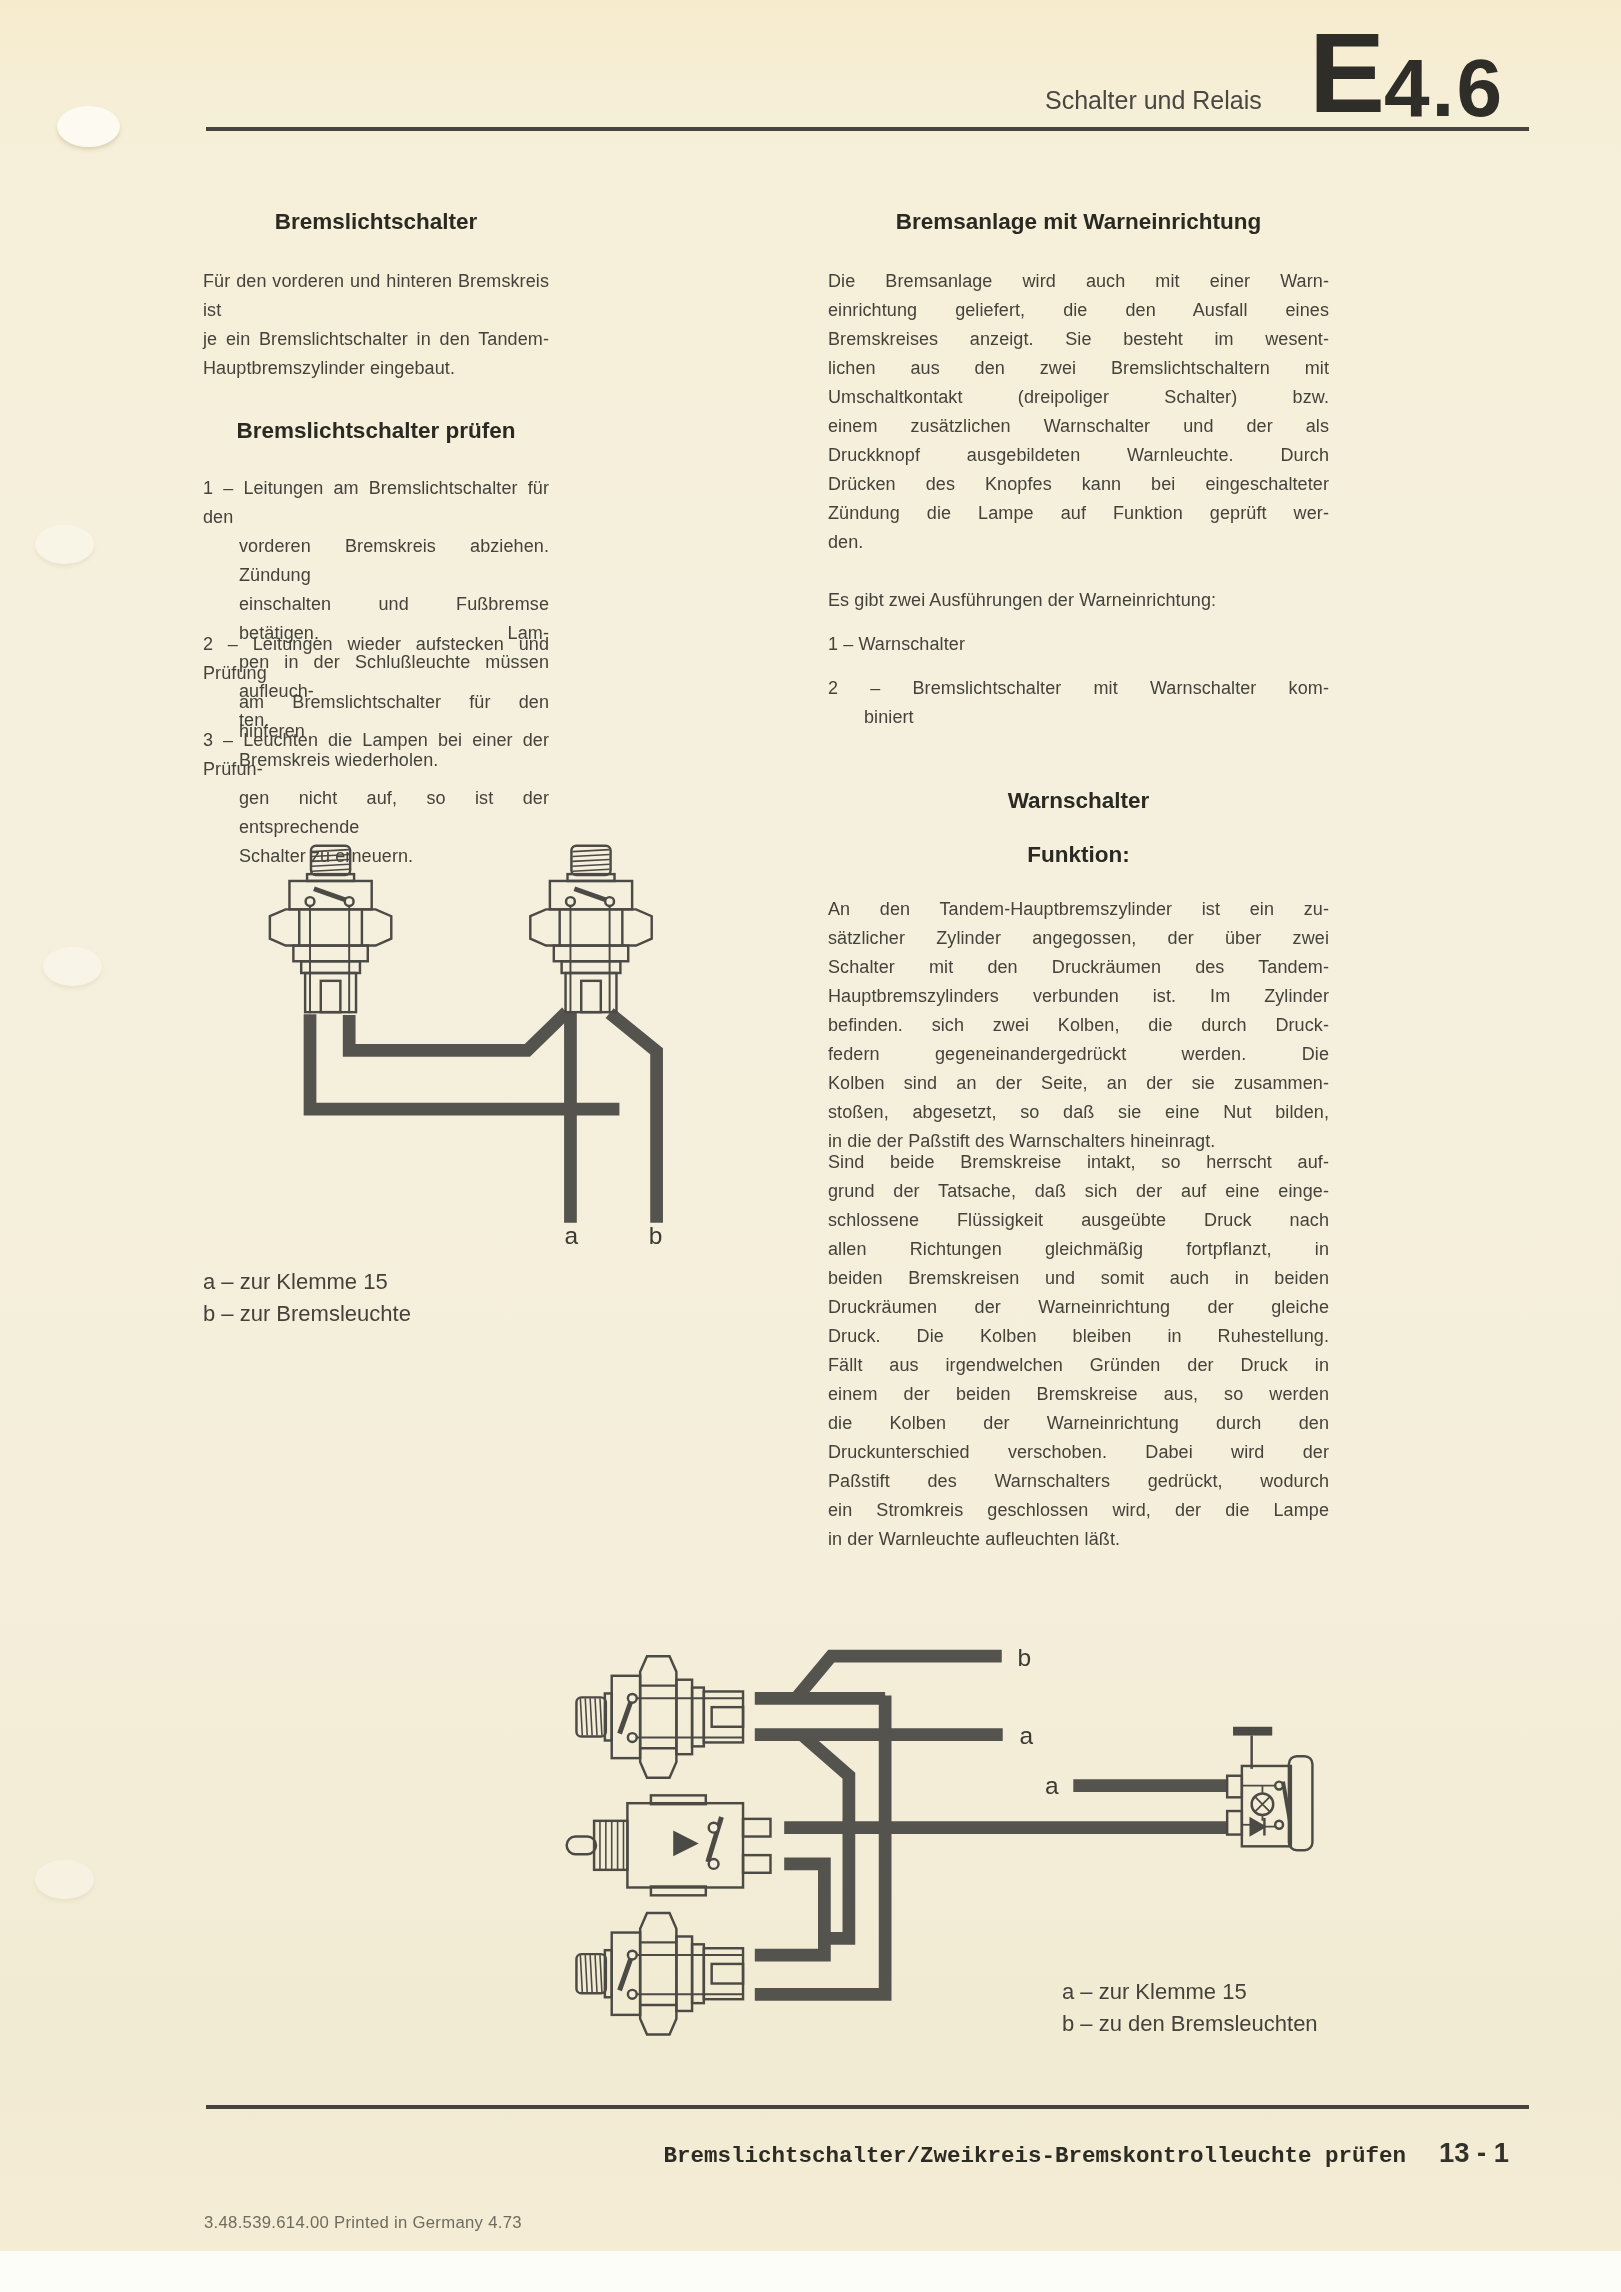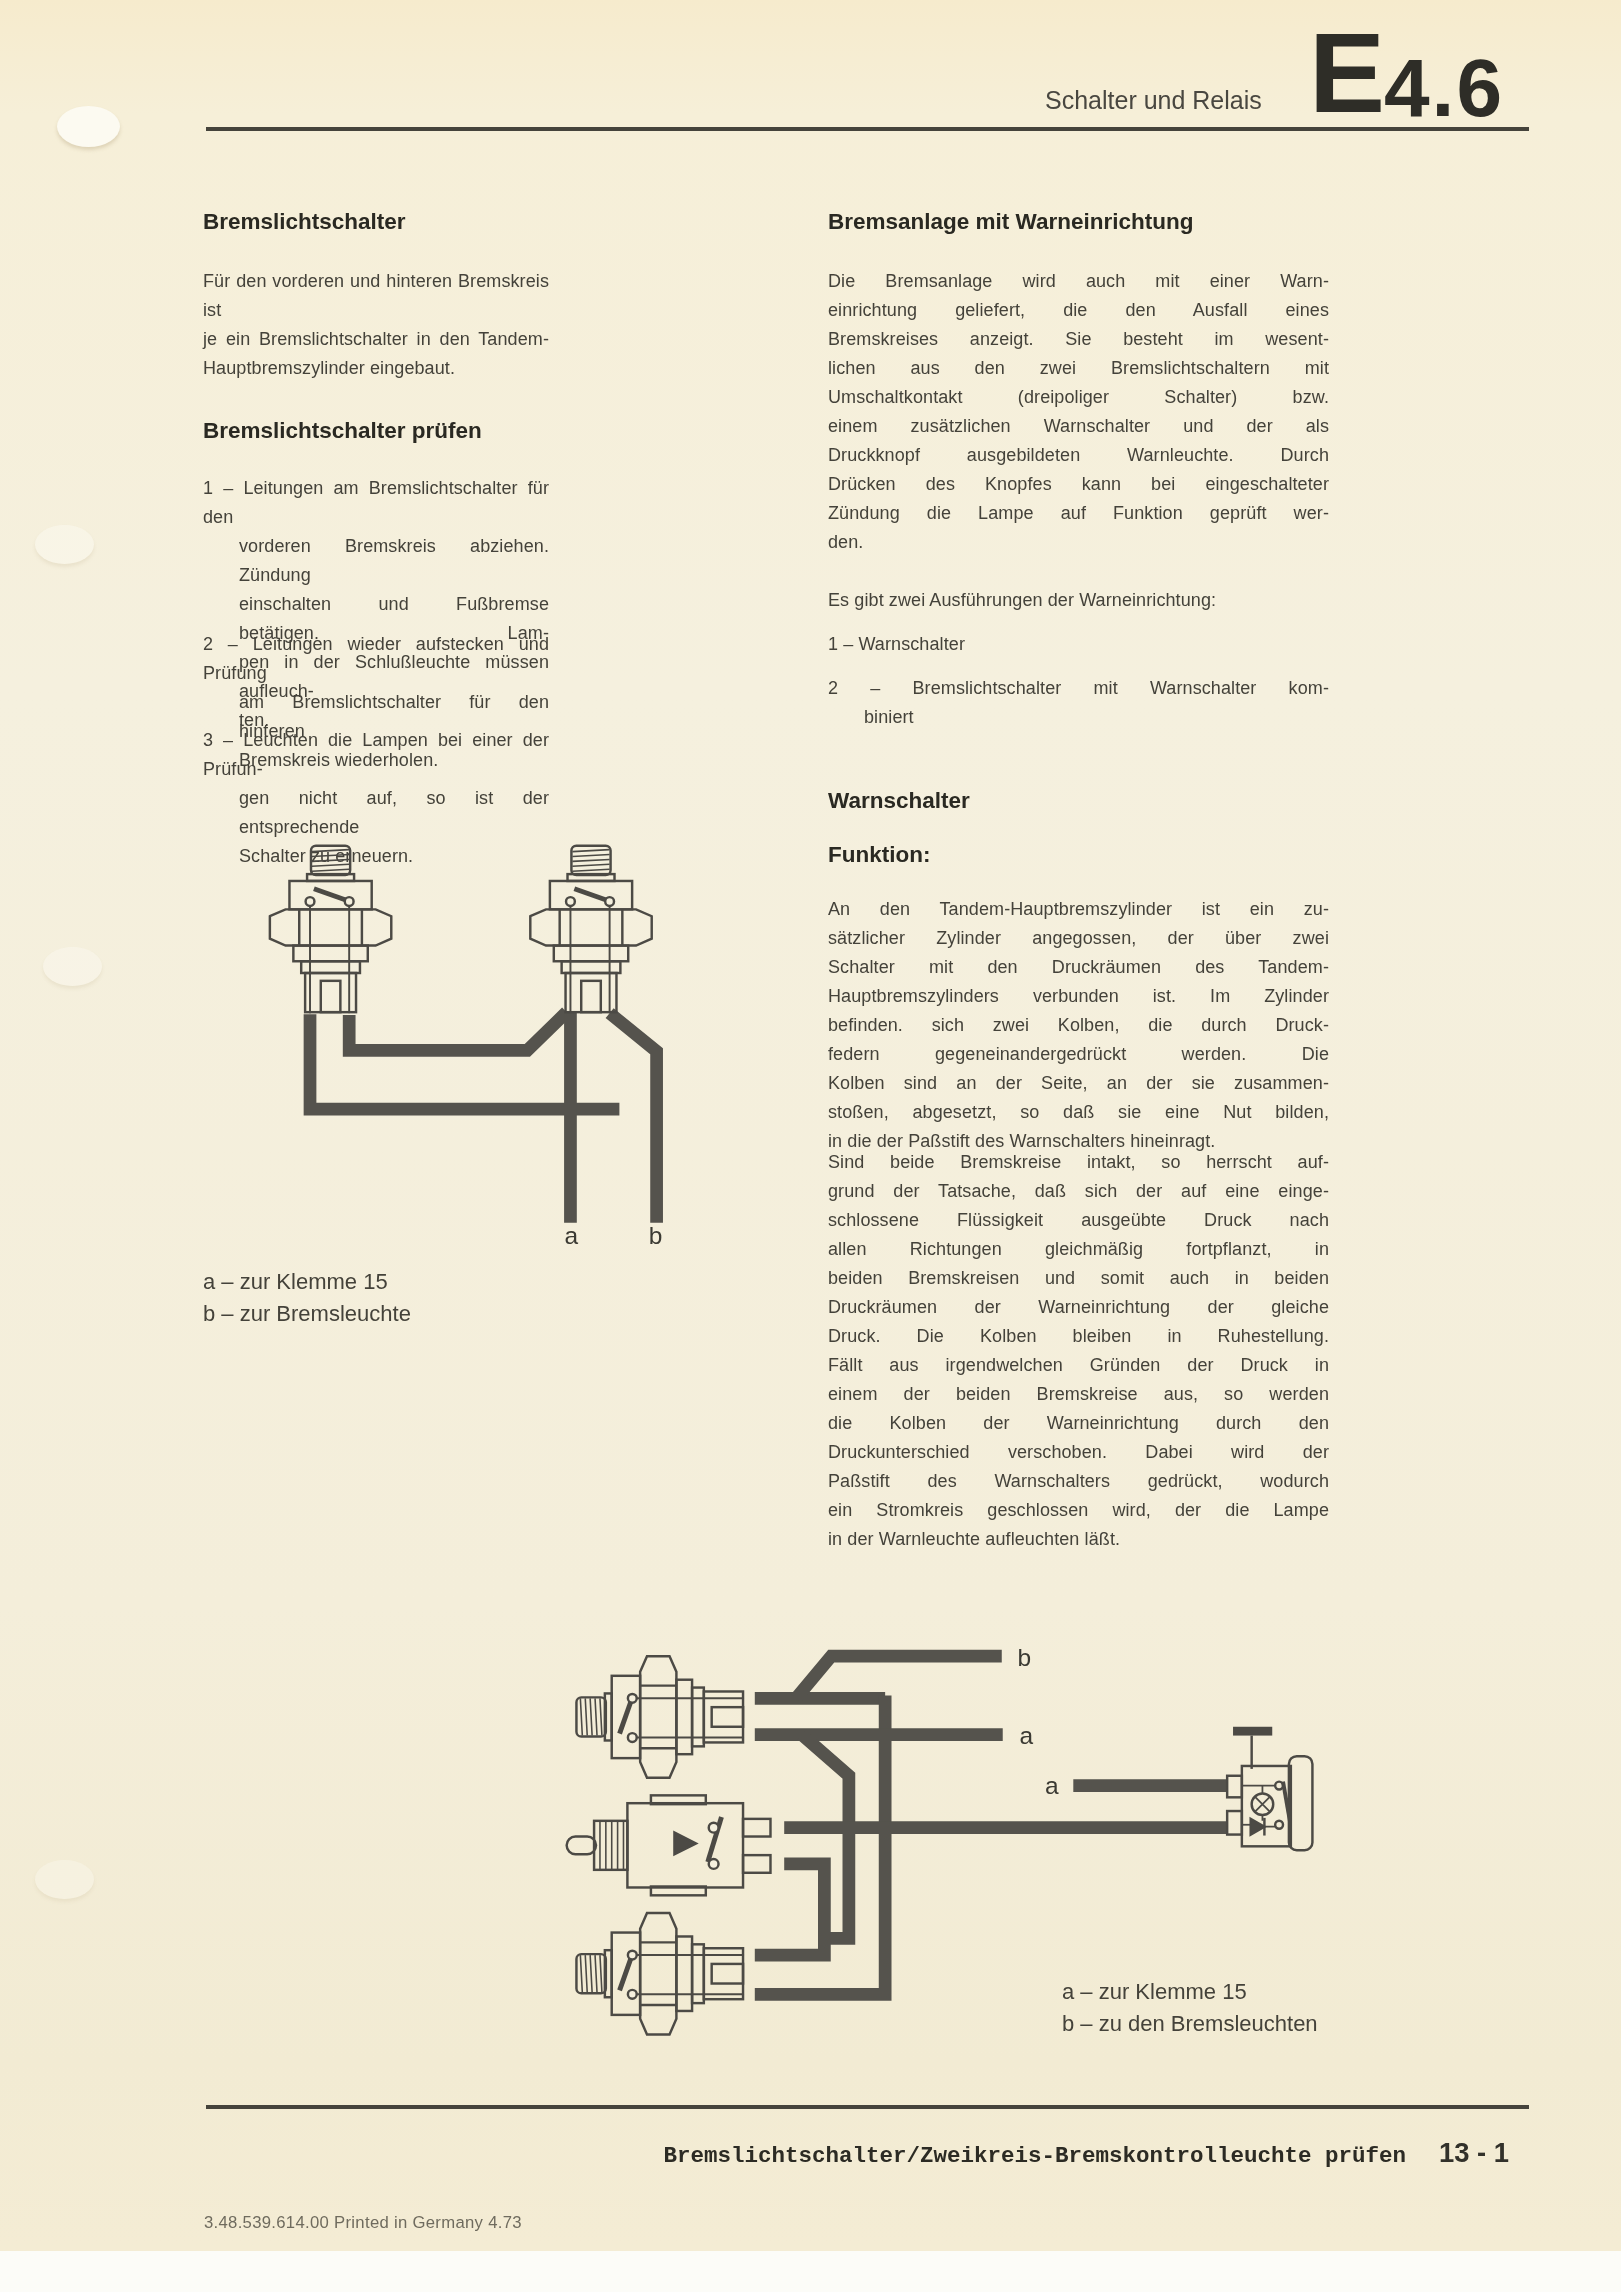--- a/index.html
+++ b/index.html
@@ -7,21 +7,21 @@
         background:linear-gradient(180deg,#f6ebcd 0%,#f6efd8 5%,#f5f0de 30%,#f4eeda 70%,#f2ebd3 90%,#f4ecd4 98%);
         font-family:"Liberation Sans",sans-serif;color:#403e37;}
   .abs{position:absolute;}
   .punch{position:absolute;background:#fcfaf1;border-radius:50%;box-shadow:0 2.9px 3.9px rgba(170,150,110,.30);}
   .rule{position:absolute;background:#45433b;}
   .hdr-title{font-size:25px;color:#494740;white-space:nowrap;}
   .code-e{font-size:114px;font-weight:700;color:#2e2d27;line-height:1;}
   .code-n{font-size:82px;font-weight:700;color:#2e2d27;line-height:1;letter-spacing:2px;}
   .col{position:absolute;}
   .blk{position:absolute;left:0;right:0;}
-  h3.h{margin:0;font-size:22.5px;font-weight:700;color:#2a2922;line-height:29px;}
+  h3.h{margin:0;font-size:22.5px;font-weight:700;color:#2a2922;line-height:29px;text-align:center;}
   .p{font-size:18px;line-height:29px;color:#44423a;letter-spacing:0.1px;}
   .p .jl{text-align:justify;text-align-last:justify;}
   .p .ll{text-align:left;}
   .cap{font-size:22px;line-height:32px;color:#44423a;}
   .foot-title{font-size:22.5px;font-weight:700;color:#2c2b24;text-align:right;white-space:nowrap;font-family:Liberation Mono, monospace;}
   .foot-page{font-size:27.4px;font-weight:700;color:#32312a;white-space:nowrap;}
   .imprint{font-size:16.7px;color:#6f6b5e;white-space:nowrap;letter-spacing:0.3px;}
   svg text{font-family:"Liberation Sans",sans-serif;font-size:25px;fill:#3b3a33;}
   .whitefoot{position:absolute;left:0;width:100%;background:#fcfcf8;}
 </style>

